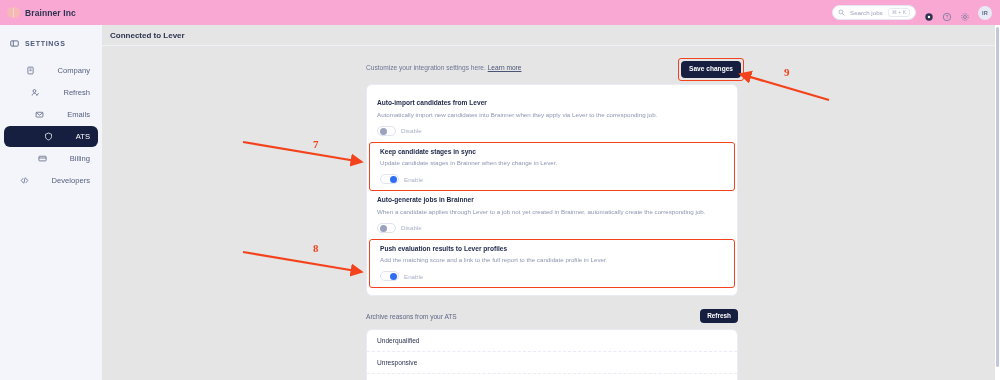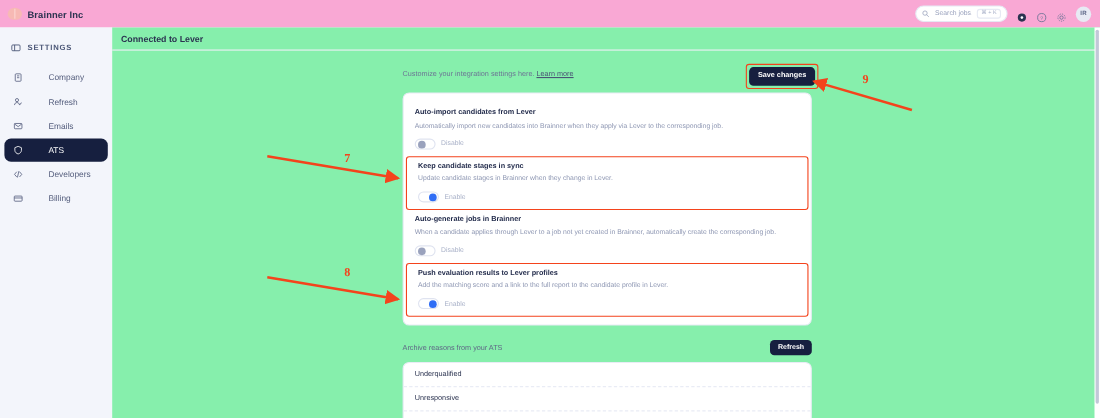--- a/index.html
+++ b/index.html
@@ -59,29 +59,29 @@
   }
   .side-section {
     display: flex; align-items: center; gap: 6px;
     padding: 0 0 0 10px; height: 16px;
     font-size: 7px; font-weight: 700; letter-spacing: .7px; color: #4d5878;
   }
   .nav { margin-top: 9px; padding: 0 4px; }
   .nav-item {
     display: flex; align-items: center; gap: 23px;
     height: 21px; padding: 0 8px; border-radius: 6px;
-    font-size: 7.6px; color: #57607f; margin-bottom: 1px;
+    font-size: 7.6px; color: #57607f; margin-bottom: 1px; justify-content: flex-end;
   }
   .nav-item.active { background: #161f3f; color: #ffffff; }
   .nav-ic { width: 9px; height: 9px; flex: none; display: block; }
 
   
   .main {
     position: absolute; top: 25px; left: 102px; width: 898px; height: 355px;
-    background: #86efac;
+    background: #e5e5e5;
   }
   .page-head {
     height: 21px; display: flex; align-items: center; padding-left: 8px;
     border-bottom: 1px solid #eef0f7;
   }
   .page-title { font-size: 8px; color: #2b3350; font-weight: 600; }
 
   .content { padding: 18px 0 0 0; position: relative; }
   .content-inner { width: 372px; margin-left: 264px; position: relative; }
 
@@ -252,36 +252,36 @@
           <svg viewBox="0 0 12 12" width="9" height="9">
               <path d="M6 1.4 10 3v3.2c0 2.4-2.2 4-4 4.4-1.8-.4-4-2-4-4.4V3z" fill="none" stroke="currentColor" stroke-width="1"></path>
             </svg>
         </span>
         <span>ATS</span>
       </div>
 
       <div class="nav-item">
         <span class="nav-ic">
           <svg viewBox="0 0 12 12" width="9" height="9">
+              <rect x="1.2" y="3" width="9.6" height="6.2" rx="1" fill="none" stroke="currentColor" stroke-width="1"></rect>
+              <line x1="1.2" y1="5.3" x2="10.8" y2="5.3" stroke="currentColor" stroke-width="1"></line>
+            </svg>
+        </span>
+        <span>Billing</span>
+      </div>
+
+      <div class="nav-item">
+        <span class="nav-ic">
+          <svg viewBox="0 0 12 12" width="9" height="9">
               <path d="M4 3.2 1.6 6 4 8.8" fill="none" stroke="currentColor" stroke-width="1" stroke-linecap="round"></path>
               <path d="M8 3.2 10.4 6 8 8.8" fill="none" stroke="currentColor" stroke-width="1" stroke-linecap="round"></path>
               <line x1="6.8" y1="2.6" x2="5.2" y2="9.4" stroke="currentColor" stroke-width="1" stroke-linecap="round"></line>
             </svg>
         </span>
         <span>Developers</span>
-      </div>
-
-      <div class="nav-item">
-        <span class="nav-ic">
-          <svg viewBox="0 0 12 12" width="9" height="9">
-              <rect x="1.2" y="3" width="9.6" height="6.2" rx="1" fill="none" stroke="currentColor" stroke-width="1"></rect>
-              <line x1="1.2" y1="5.3" x2="10.8" y2="5.3" stroke="currentColor" stroke-width="1"></line>
-            </svg>
-        </span>
-        <span>Billing</span>
       </div>
     </div>
   </div>
 
   <div class="main">
     <div class="page-head">
       <span class="page-title">Connected to Lever</span>
     </div>
 
     <div class="content">

